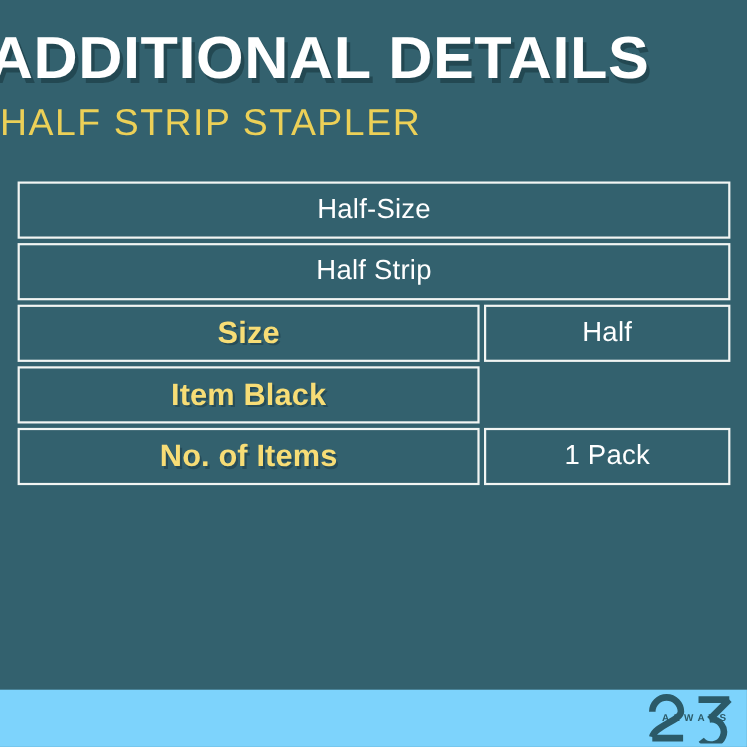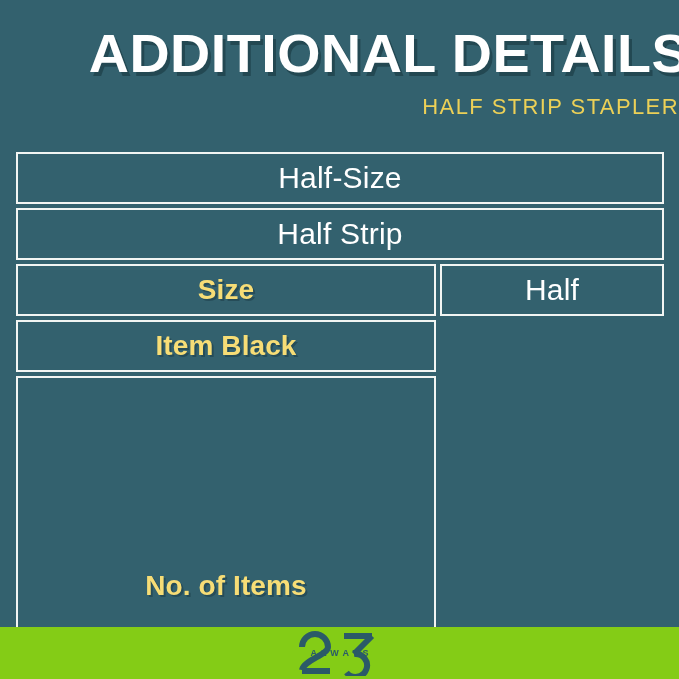--- a/index.html
+++ b/index.html
@@ -21,38 +21,38 @@
     width: 679px;
     height: 679px;
     background: #33616e;
     display: flex;
     flex-direction: column;
   }
 
   
   .header {
     padding-top: 26px;
-    text-align: right;
+    text-align: left;
     flex: 0 0 auto;
   }
   .main-title {
     font-family: "Liberation Sans Narrow", "Liberation Sans", sans-serif;
     font-size: 54px;
     font-weight: bold;
     color: #ffffff;
     letter-spacing: 0.5px;
     line-height: 1.02;
     margin: 0;
     text-shadow: 3px 4px 0px rgba(22, 52, 61, 0.55);
     transform: scaleX(1.03);
     white-space: nowrap;
   }
   .sub-title {
     font-family: "Liberation Sans Narrow", "Liberation Sans", sans-serif;
-    font-size: 22px;
+    font-size: 34px;
     font-weight: normal;
     color: #ecd057;
     letter-spacing: 1.4px;
     margin: 14px 0 0 0;
     line-height: 1.05;
     white-space: nowrap;
   }
 
   
   .table-wrap {
@@ -60,21 +60,21 @@
     margin: 34px 16px 0 16px;
     width: 648px;
     box-sizing: border-box;
   }
   .spec-row {
     display: flex;
     height: 52px;
     margin-bottom: 4px;
     box-sizing: border-box;
   }
-  .spec-row:last-child { margin-bottom: 0; flex-direction: column; }
+  .spec-row:last-child { margin-bottom: 0; }
 
   .cell {
     box-sizing: border-box;
     border: 2px solid #f2f5f3;
     display: flex;
     align-items: center;
     justify-content: center;
     overflow: hidden;
   }
   .cell-label {
@@ -89,37 +89,37 @@
     font-family: "Liberation Sans", sans-serif;
     font-size: 28px;
     font-weight: bold;
     color: #f7dd76;
     letter-spacing: 0.1px;
     text-shadow: 2px 2px 0 rgba(22, 52, 61, 0.45);
     white-space: nowrap;
   }
   .value-text {
     font-family: "Liberation Sans", sans-serif;
-    font-size: 30px;
+    font-size: 25px;
     font-weight: normal;
     color: #ffffff;
     letter-spacing: 0.2px;
     white-space: nowrap;
   }
 
   
   .spacer { flex: 1 1 auto; }
 
   .footer-bar {
     flex: 0 0 auto;
     height: 52px;
-    background: #84cc16;
+    background: #7dd3fc;
     display: flex;
     align-items: center;
-    justify-content: center;
+    justify-content: flex-end;
     position: relative;
     overflow: hidden;
   }
   .logo {
     position: relative;
     width: 96px;
     height: 52px;
     display: flex;
     align-items: center;
     justify-content: center;

